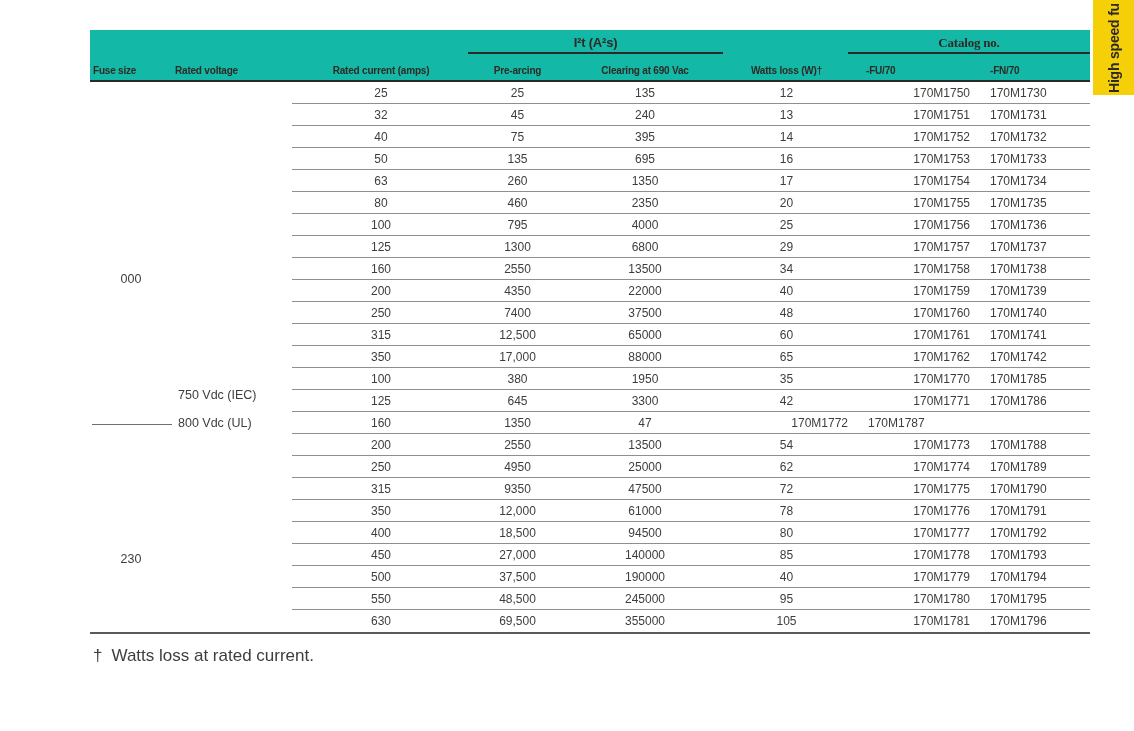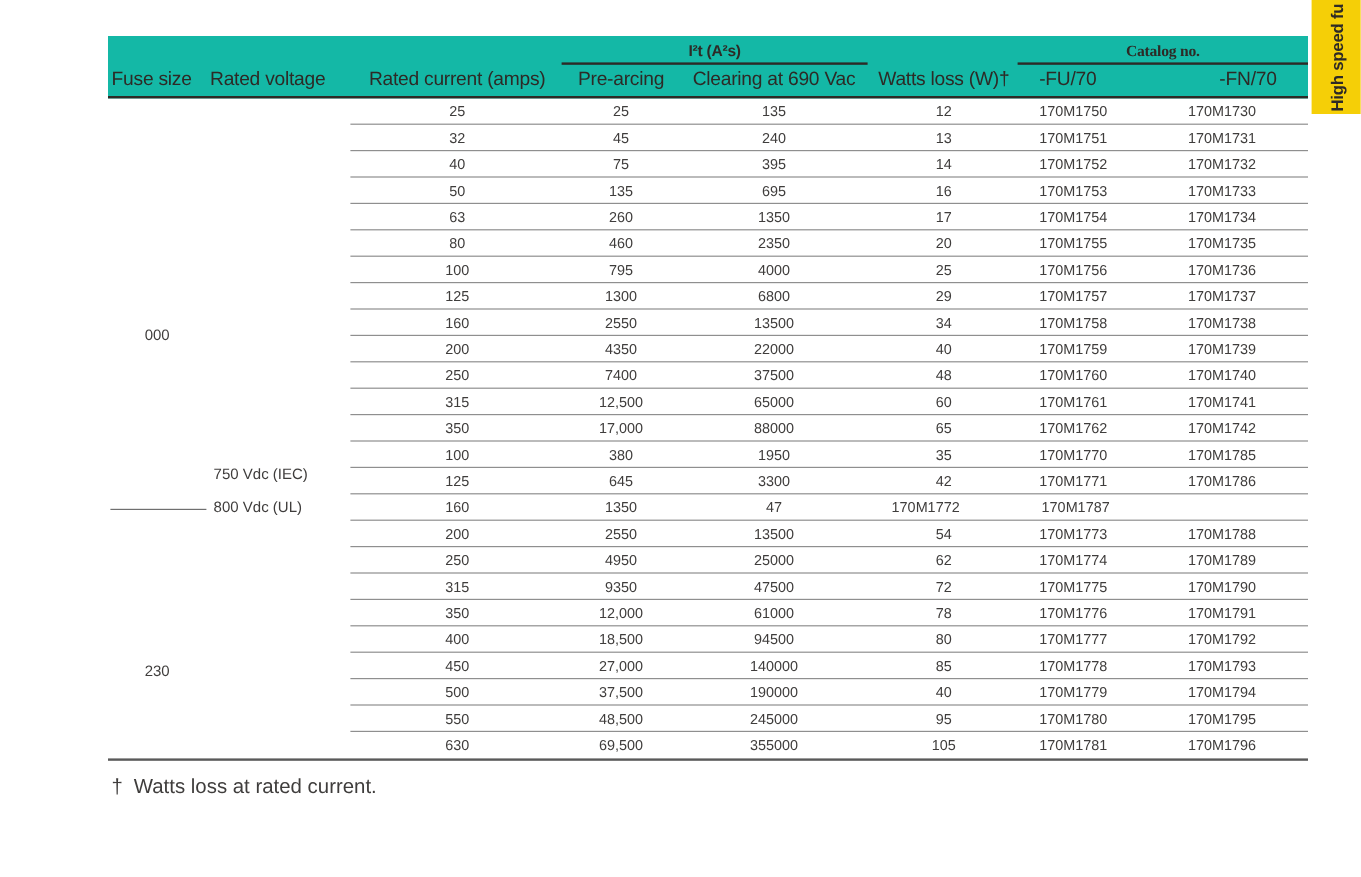--- a/index.html
+++ b/index.html
@@ -72,29 +72,29 @@
   .group-catalog  { left: 758px; width: 242px; font-family: Liberation Serif, serif; }
 
   .cols {
     position: absolute;
     left: 0; right: 0; top: 24px; bottom: 0;
     display: grid;
     grid-template-columns: 82px 120px 178px 95px 160px 123px 122px 120px;
     align-items: end;
     padding-bottom: 4px;
     box-sizing: border-box;
-    font-size: 16px;
-    font-weight: normal;
+    font-size: 10px;
+    font-weight: bold;
     letter-spacing: -0.2px;
   }
   .cols .c { white-space: nowrap; }
   .c-left   { text-align: left;  padding-left: 3px; }
   .c-center { text-align: center; }
   .c-cat1   { text-align: left; padding-left: 18px; }
-  .c-cat2   { text-align: center; padding-left: 20px; }
+  .c-cat2   { text-align: left; padding-left: 20px; }
 
   
   .rows { position: relative; }
   .row {
     position: relative;
     height: 22px;
     display: grid;
     grid-template-columns: 178px 95px 160px 123px 122px 120px;
     padding-left: 202px;
     box-sizing: border-box;
@@ -107,21 +107,21 @@
     content: "";
     position: absolute;
     left: 202px;
     right: 0;
     bottom: 0;
     height: 1px;
     background: #8f8f8f;
   }
   .row:last-child::after { background: transparent; }
   .cell-num { text-align: center; }
-  .cell-cat1 { text-align: left; padding-left: 18px; }
+  .cell-cat1 { text-align: right; padding-left: 18px; }
   .cell-cat2 { text-align: left; padding-left: 20px; }
 
   .bottom-border {
     height: 2px;
     background: #5a5a5a;
   }
 
   
   .fuse-label {
     position: absolute;

